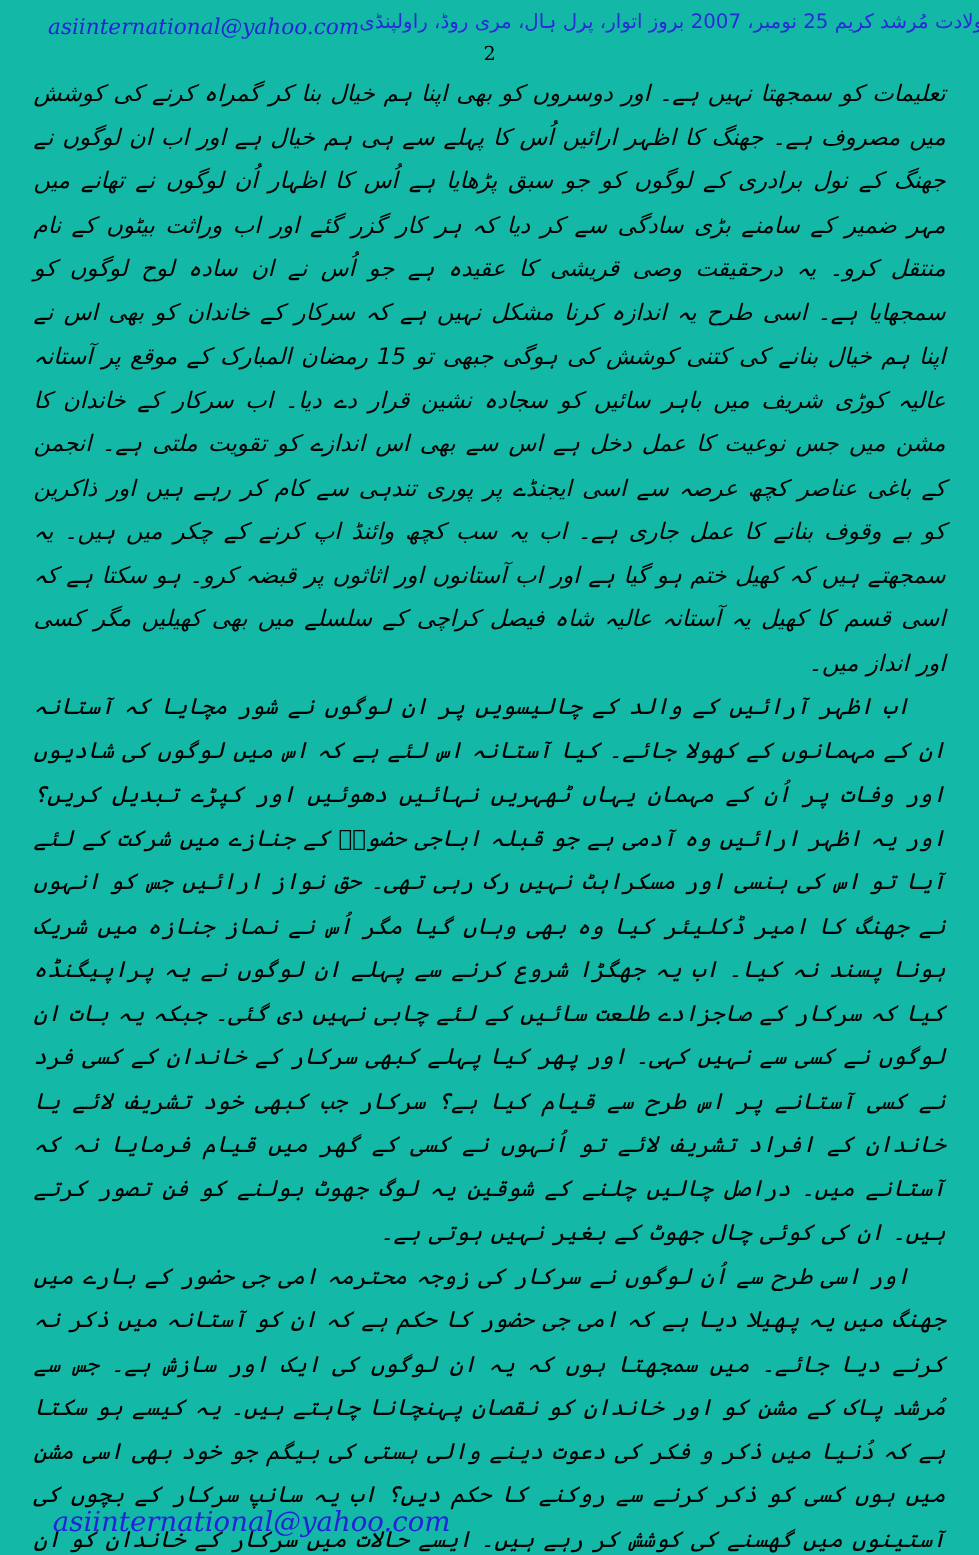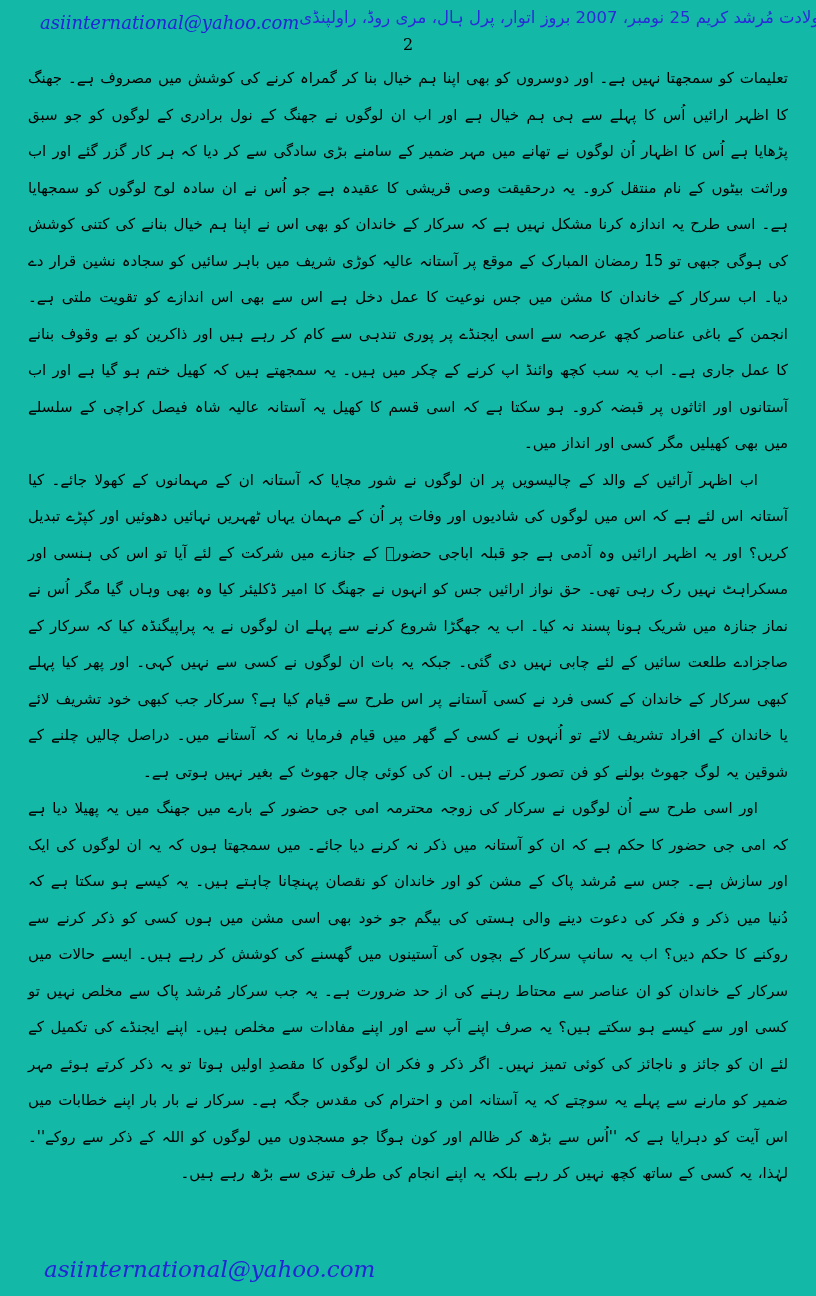--- a/index.html
+++ b/index.html
@@ -48,23 +48,24 @@
   }
   
   .body-text {
     direction: rtl;
     text-align: justify;
     padding: 6px 28px 0 28px;
     color: #000000;
   }
   .body-text p {
     margin: 0;
-    font-size: 15px;
+    font-size: 19px;
     line-height: 36.5px;
     word-spacing: 1px;
+    font-style: italic;
   }
   .body-text p.indent {
     text-indent: 30px;
   }
   
   .footer {
     position: absolute;
     left: 0;
     right: 0;
     bottom: 14px;

